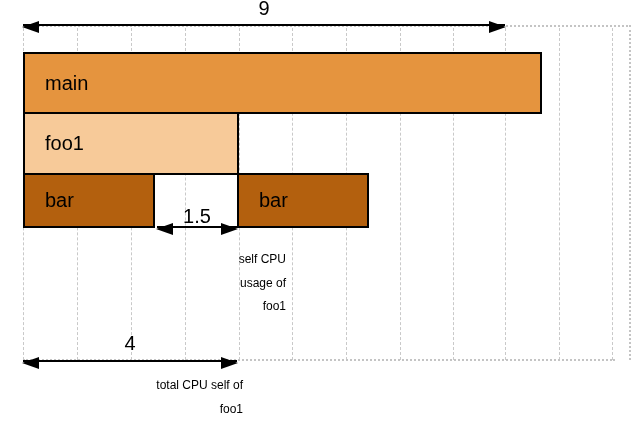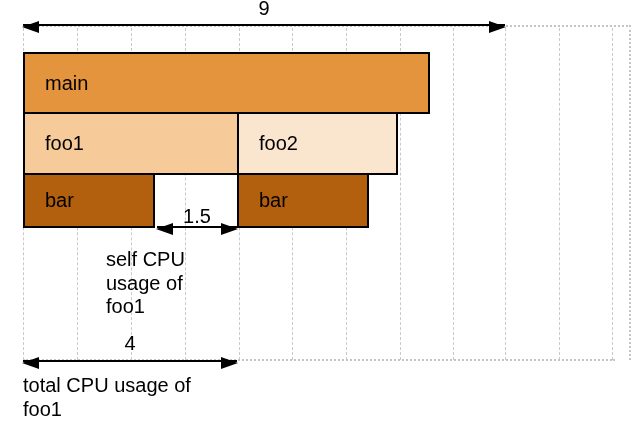--- a/index.html
+++ b/index.html
@@ -35,21 +35,21 @@
   
   .frame {
     position: absolute;
     box-sizing: border-box;
     border: 2px solid #000000;
     display: flex;
     align-items: center;
     padding-left: 20px;
     font-size: 20px;
   }
-  .frame-main      { left: 23px;  top: 52px;  width: 407px; height: 62px; background: #e5943e; }
+  .frame-main      { left: 23px;  top: 52px;  width: 519px; height: 62px; background: #e5943e; }
   .frame-foo1      { left: 23px;  top: 112px; width: 216px; height: 63px; background: #f7ca99; }
   .frame-foo2      { left: 237px; top: 112px; width: 161px; height: 63px; background: #fae5ce; }
   .frame-bar-left  { left: 23px;  top: 173px; width: 132px; height: 55px; background: #b3600e; }
   .frame-bar-right { left: 237px; top: 173px; width: 132px; height: 55px; background: #b3600e; }
 
   
   .harrow {
     position: absolute;
     height: 0;
     border-top: 2px solid #000000;
@@ -66,22 +66,22 @@
   .ah-right { right: -1px; border-left: 17px solid #000000; }
 
   .num-label {
     position: absolute;
     text-align: center;
     font-size: 20px;
     line-height: 20px;
   }
   .caption {
     position: absolute;
-    text-align: left;
-    font-size: 20px;
+    text-align: right;
+    font-size: 12px;
     line-height: 23.5px;
     white-space: pre-line;
   }
 </style>
 </head>
 <body>
 
 <div id="canvas">
 
   <div class="gridline" style="left:23px"></div>
@@ -106,23 +106,20 @@
     <div class="ah ah-left"></div>
     <div class="ah ah-right"></div>
   </div>
 
   <div class="frame frame-main">
     <span>main</span>
   </div>
   <div class="frame frame-foo1">
     <span>foo1</span>
   </div>
-  <div class="frame frame-foo2">
-    <span>foo2</span>
-  </div>
   <div class="frame frame-bar-left">
     <span>bar</span>
   </div>
   <div class="frame frame-bar-right">
     <span>bar</span>
   </div>
 
   <div class="num-label" style="left:157px; top:206px; width:80px">1.5</div>
   <div class="harrow" style="left:157px; top:226px; width:80px">
     <div class="ah ah-left"></div>
@@ -130,16 +127,16 @@
   </div>
   <div class="caption" style="left:106px; top:248px; width:180px">self CPU
 usage of
 foo1</div>
 
   <div class="num-label" style="left:23px; top:333px; width:214px">4</div>
   <div class="harrow" style="left:23px; top:360px; width:214px">
     <div class="ah ah-left"></div>
     <div class="ah ah-right"></div>
   </div>
-  <div class="caption" style="left:23px; top:374px; width:220px">total CPU usage of
+  <div class="caption" style="left:23px; top:374px; width:220px">total CPU self of
 foo1</div>
 
 </div>
 
 </body></html>

